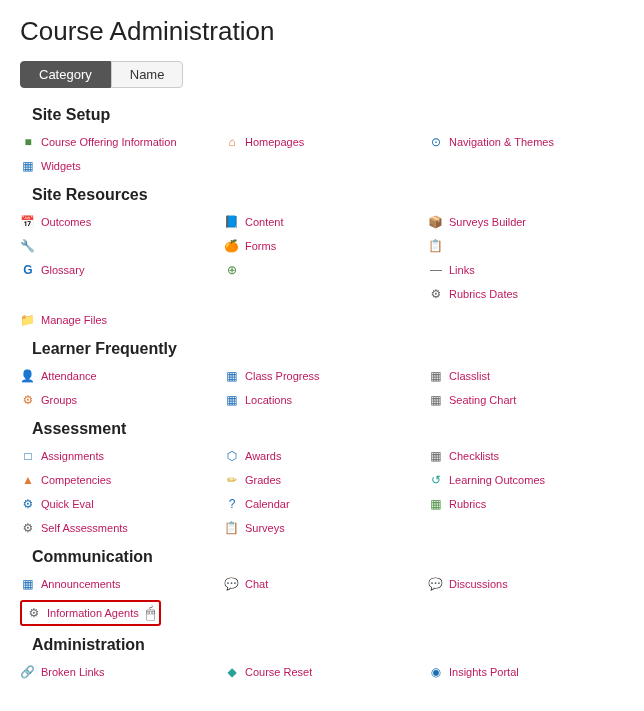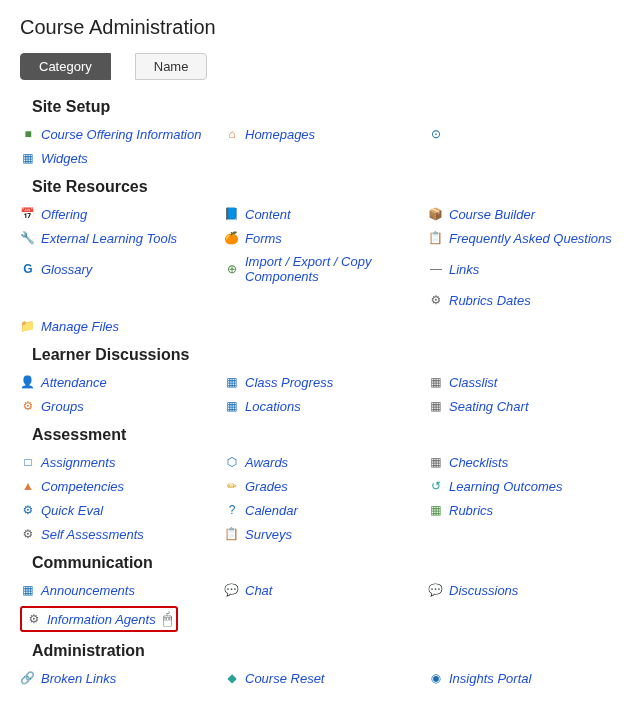--- a/index.html
+++ b/index.html
@@ -6,21 +6,21 @@
     body {
       font-family: Arial, sans-serif;
       background: #fff;
       color: #333;
       width: 644px;
       min-height: 711px;
       padding: 16px 20px;
       font-size: 14px;
     }
     h1 {
-      font-size: 20px;
+      font-size: 26px;
       font-weight: 400;
       margin-bottom: 14px;
       color: #222;
     }
     .tab-bar {
       display: flex;
       margin-bottom: 18px;
     }
     .tab {
       padding: 5px 18px;
@@ -29,45 +29,44 @@
       font-size: 13px;
       background: #f5f5f5;
       color: #333;
     }
     .tab.active {
       background: #555;
       color: #fff;
       border-color: #555;
     }
     .tab:first-child { border-radius: 4px 0 0 4px; text-align: right; }
-    .tab:last-child { border-radius: 0 4px 4px 0; margin-left: 24px; }
+    .tab:last-child { border-radius: 0 4px 4px 0; }
     .section-title {
       font-size: 16px;
       font-weight: 700;
       color: #222;
       margin: 10px 0 8px 12px;
     }
     .grid {
       display: grid;
       grid-template-columns: 1fr 1fr 1fr;
       gap: 4px 8px;
       margin-bottom: 6px;
     }
     .grid-item {
       display: flex;
       align-items: center;
       gap: 5px;
       padding: 2px 0;
     }
     .link {
-      color: #1d4ed8;
+      color: #be185d;
       text-decoration: none;
       cursor: pointer;
-      font-size: 13px;
-      font-style: italic;
+      font-size: 11px;
     }
     .icon {
       width: 16px;
       height: 16px;
       display: inline-flex;
       align-items: center;
       justify-content: center;
       flex-shrink: 0;
       font-size: 12px;
     }
@@ -115,78 +114,76 @@
   <div class="grid-item">
     <span class="icon ic-green">■</span>
     <a class="link">Course Offering Information</a>
   </div>
   <div class="grid-item">
     <span class="icon ic-orange">⌂</span>
     <a class="link">Homepages</a>
   </div>
   <div class="grid-item">
     <span class="icon ic-blue">⊙</span>
+    <a class="link">Navigation &amp; Themes</a>
   </div>
   <div class="grid-item">
     <span class="icon ic-blue">▦</span>
     <a class="link">Widgets</a>
   </div>
 </div>
 
 <div class="section-title">Site Resources</div>
 <div class="grid">
   <div class="grid-item">
     <span class="icon" style="color:#cc0000;">📅</span>
-    <a class="link">Offering</a>
+    <a class="link">Outcomes</a>
   </div>
   <div class="grid-item">
     <span class="icon ic-blue">📘</span>
     <a class="link">Content</a>
   </div>
   <div class="grid-item">
     <span class="icon ic-orange">📦</span>
-    <a class="link">Course Builder</a>
+    <a class="link">Surveys Builder</a>
   </div>
   <div class="grid-item">
     <span class="icon ic-gray">🔧</span>
-    <a class="link">External Learning Tools</a>
   </div>
   <div class="grid-item">
     <span class="icon">🍊</span>
     <a class="link">Forms</a>
   </div>
   <div class="grid-item">
     <span class="icon ic-gray">📋</span>
-    <a class="link">Frequently Asked Questions</a>
   </div>
   <div class="grid-item">
     <span class="icon ic-blue" style="font-weight:bold;">G</span>
     <a class="link">Glossary</a>
   </div>
   <div class="grid-item">
     <span class="icon ic-green">⊕</span>
-    <a class="link">Import / Export / Copy Components</a>
   </div>
   <div class="grid-item">
     <span class="icon ic-gray">—</span>
     <a class="link">Links</a>
   </div>
   <div class="grid-item"></div>
   <div class="grid-item"></div>
   <div class="grid-item">
     <span class="icon ic-gray">⚙</span>
     <a class="link">Rubrics Dates</a>
   </div>
 </div>
 <div class="single-row">
   <span class="icon ic-brown">📁</span>
   <a class="link">Manage Files</a>
 </div>
 
-<div class="section-title">Learner Discussions</div>
+<div class="section-title">Learner Frequently</div>
 <div class="grid">
   <div class="grid-item">
     <span class="icon ic-blue">👤</span>
     <a class="link">Attendance</a>
   </div>
   <div class="grid-item">
     <span class="icon ic-blue">▦</span>
     <a class="link">Class Progress</a>
   </div>
   <div class="grid-item">

